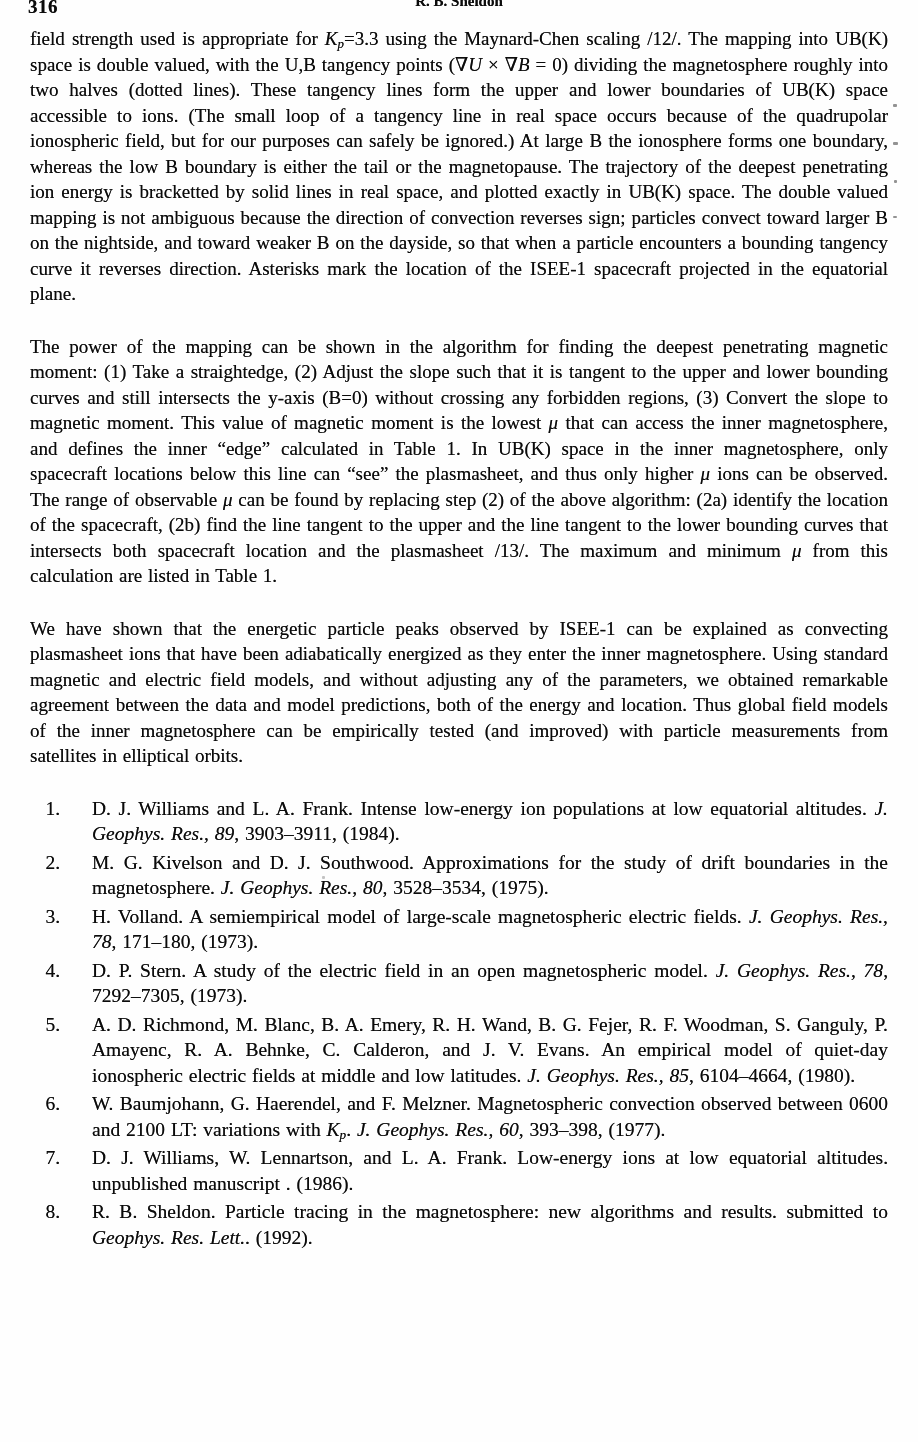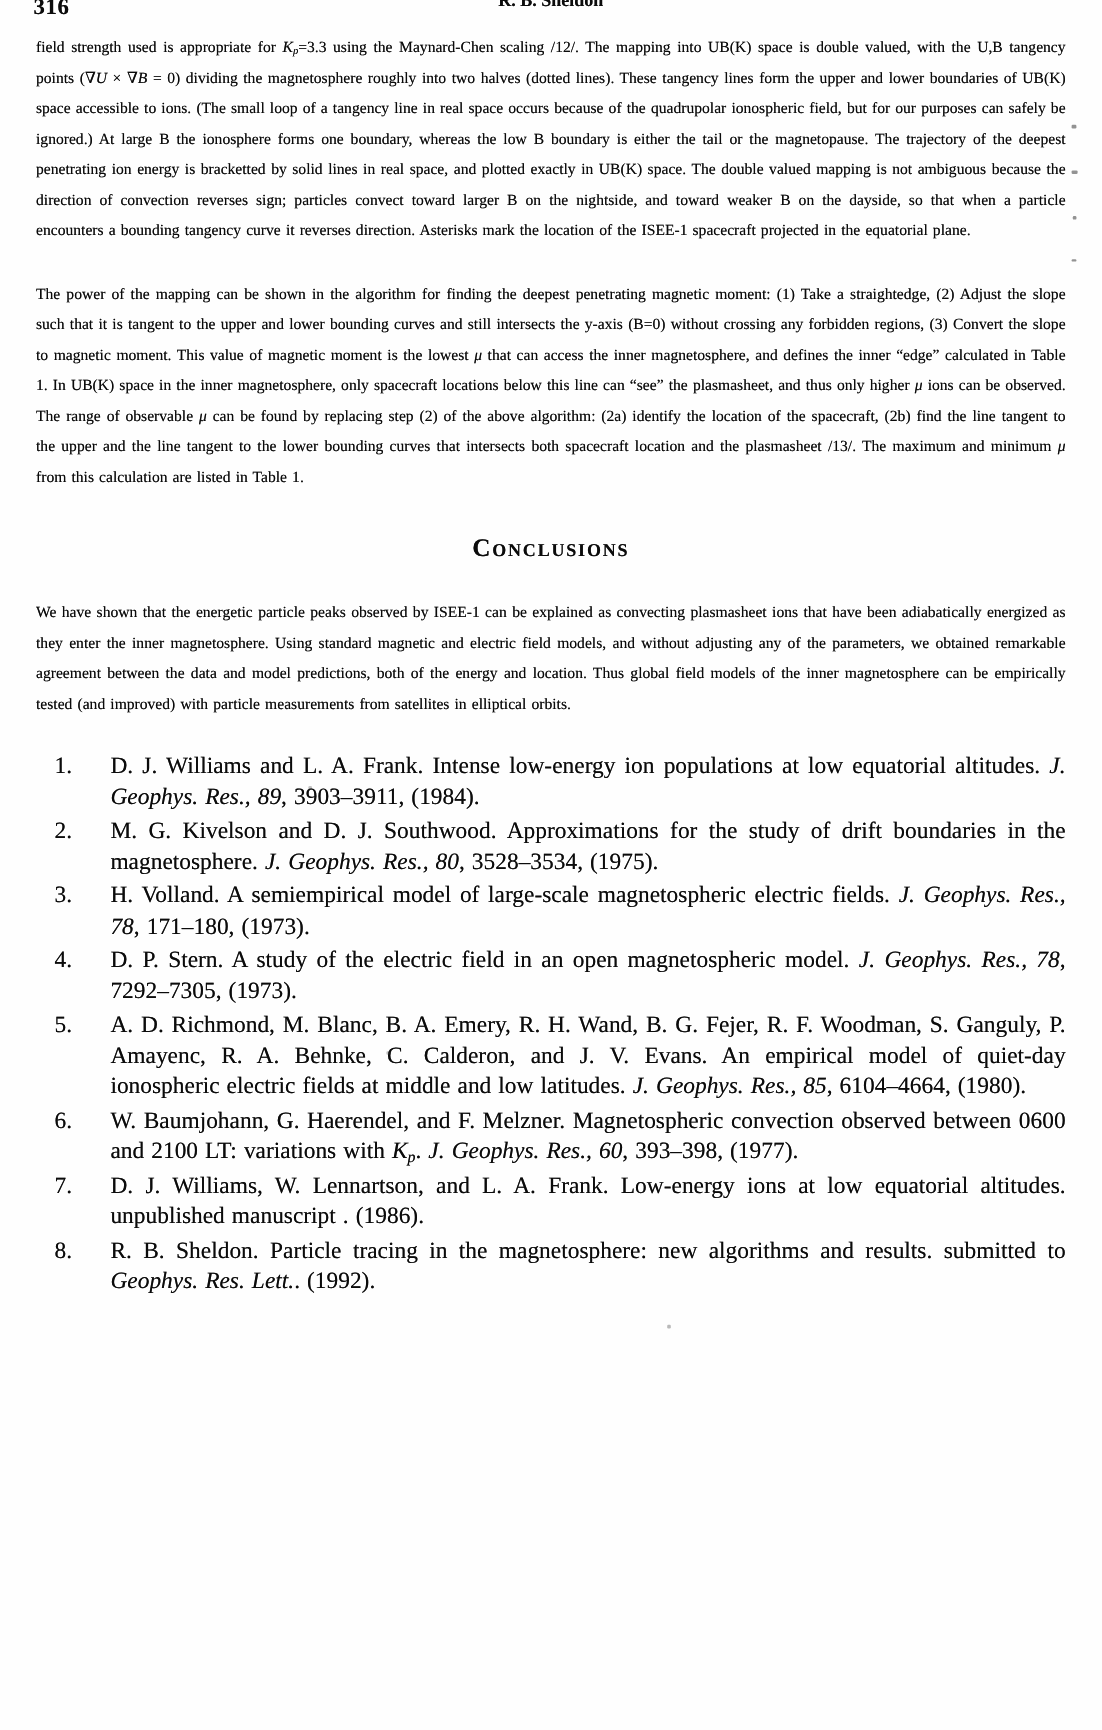--- a/index.html
+++ b/index.html
@@ -27,21 +27,21 @@
   }
   .running-head {
     position: absolute;
     top: -7px; left: 0; right: 0;
     text-align: center;
     font-size: 15px;
     font-weight: 700;
   }
   .content { width: 858px; }
   .para {
-    font-size: 13px;
+    font-size: 19px;
     line-height: 25.5px;
     text-align: justify;
     margin: 0 0 27px 0;
     word-spacing: 1px;
   }
   .it { font-style: italic; }
   sub {
     font-size: 0.68em;
     line-height: 0;
     vertical-align: -0.25em;
@@ -90,21 +90,20 @@
 
   <div class="page-number">316</div>
   <div class="running-head">R. B. Sheldon</div>
 
   <main class="content">
 
     <p class="para"><span>field strength used is appropriate for </span><span class="it">K</span><sub class="it">p</sub><span>=3.3 using the Maynard-Chen scaling /12/. The mapping into UB(K) space is double valued, with the U,B tangency points (</span><span>∇</span><span class="it">U</span><span> × </span><span>∇</span><span class="it">B</span><span> = 0) dividing the magnetosphere roughly into two halves (dotted lines). These tangency lines form the upper and lower boundaries of UB(K) space accessible to ions. (The small loop of a tangency line in real space occurs because of the quadrupolar ionospheric field, but for our purposes can safely be ignored.) At large B the ionosphere forms one boundary, whereas the low B boundary is either the tail or the magnetopause. The trajectory of the deepest penetrating ion energy is bracketted by solid lines in real space, and plotted exactly in UB(K) space. The double valued mapping is not ambiguous because the direction of convection reverses sign; particles convect toward larger B on the nightside, and toward weaker B on the dayside, so that when a particle encounters a bounding tangency curve it reverses direction. Asterisks mark the location of the ISEE-1 spacecraft projected in the equatorial plane.</span></p>
 
     <p class="para"><span>The power of the mapping can be shown in the algorithm for finding the deepest penetrating magnetic moment: (1) Take a straightedge, (2) Adjust the slope such that it is tangent to the upper and lower bounding curves and still intersects the y-axis (B=0) without crossing any forbidden regions, (3) Convert the slope to magnetic moment. This value of magnetic moment is the lowest </span><span class="it">μ</span><span> that can access the inner magnetosphere, and defines the inner “edge” calculated in Table 1. In UB(K) space in the inner magnetosphere, only spacecraft locations below this line can “see” the plasmasheet, and thus only higher </span><span class="it">μ</span><span> ions can be observed. The range of observable </span><span class="it">μ</span><span> can be found by replacing step (2) of the above algorithm: (2a) identify the location of the spacecraft, (2b) find the line tangent to the upper and the line tangent to the lower bounding curves that intersects both spacecraft location and the plasmasheet /13/. The maximum and minimum </span><span class="it">μ</span><span> from this calculation are listed in Table 1.</span></p>
 
-    <h2 class="section-heading">Conclusions</h2>
 
     <p class="para"><span>We have shown that the energetic particle peaks observed by ISEE-1 can be explained as convecting plasmasheet ions that have been adiabatically energized as they enter the inner magnetosphere. Using standard magnetic and electric field models, and without adjusting any of the parameters, we obtained remarkable agreement between the data and model predictions, both of the energy and location. Thus global field models of the inner magnetosphere can be empirically tested (and improved) with particle measurements from satellites in elliptical orbits.</span></p>
 
 
     <ol class="ref-list">
         <li class="ref-item">
           <span class="ref-num">1.</span>
           <div class="ref-text"><span>D. J. Williams and L. A. Frank. Intense low-energy ion populations at low equatorial altitudes. </span><span class="it">J. Geophys. Res., 89</span><span>, 3903–3911, (1984).</span></div>
         </li>
         <li class="ref-item">

